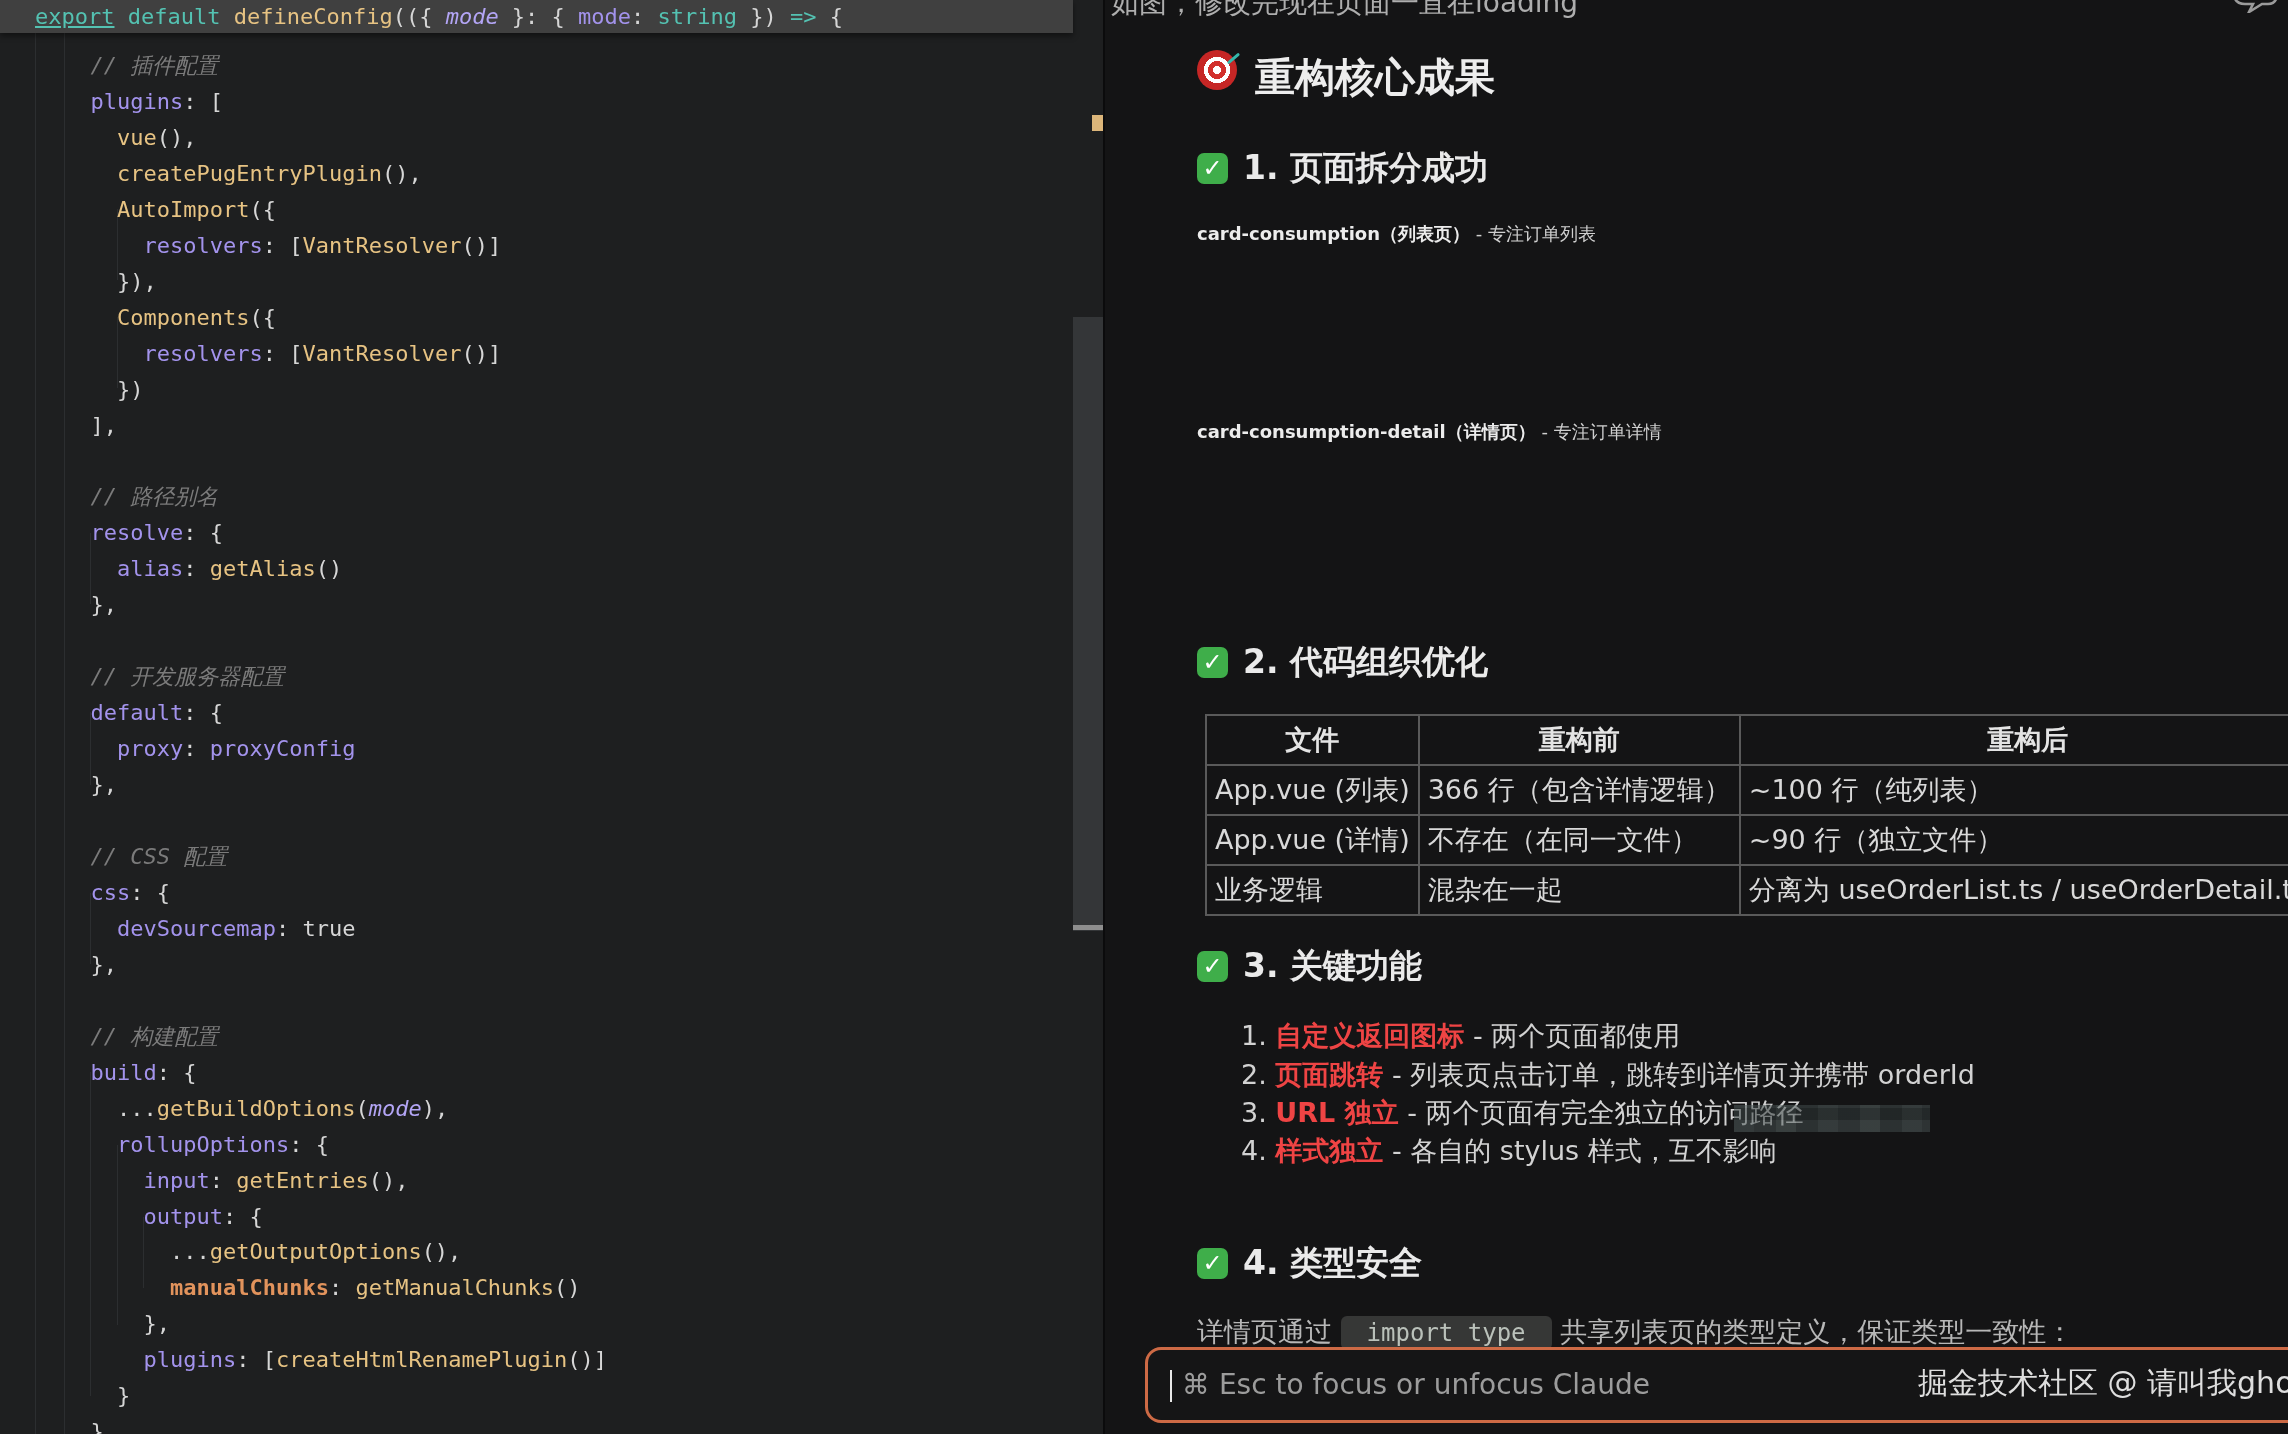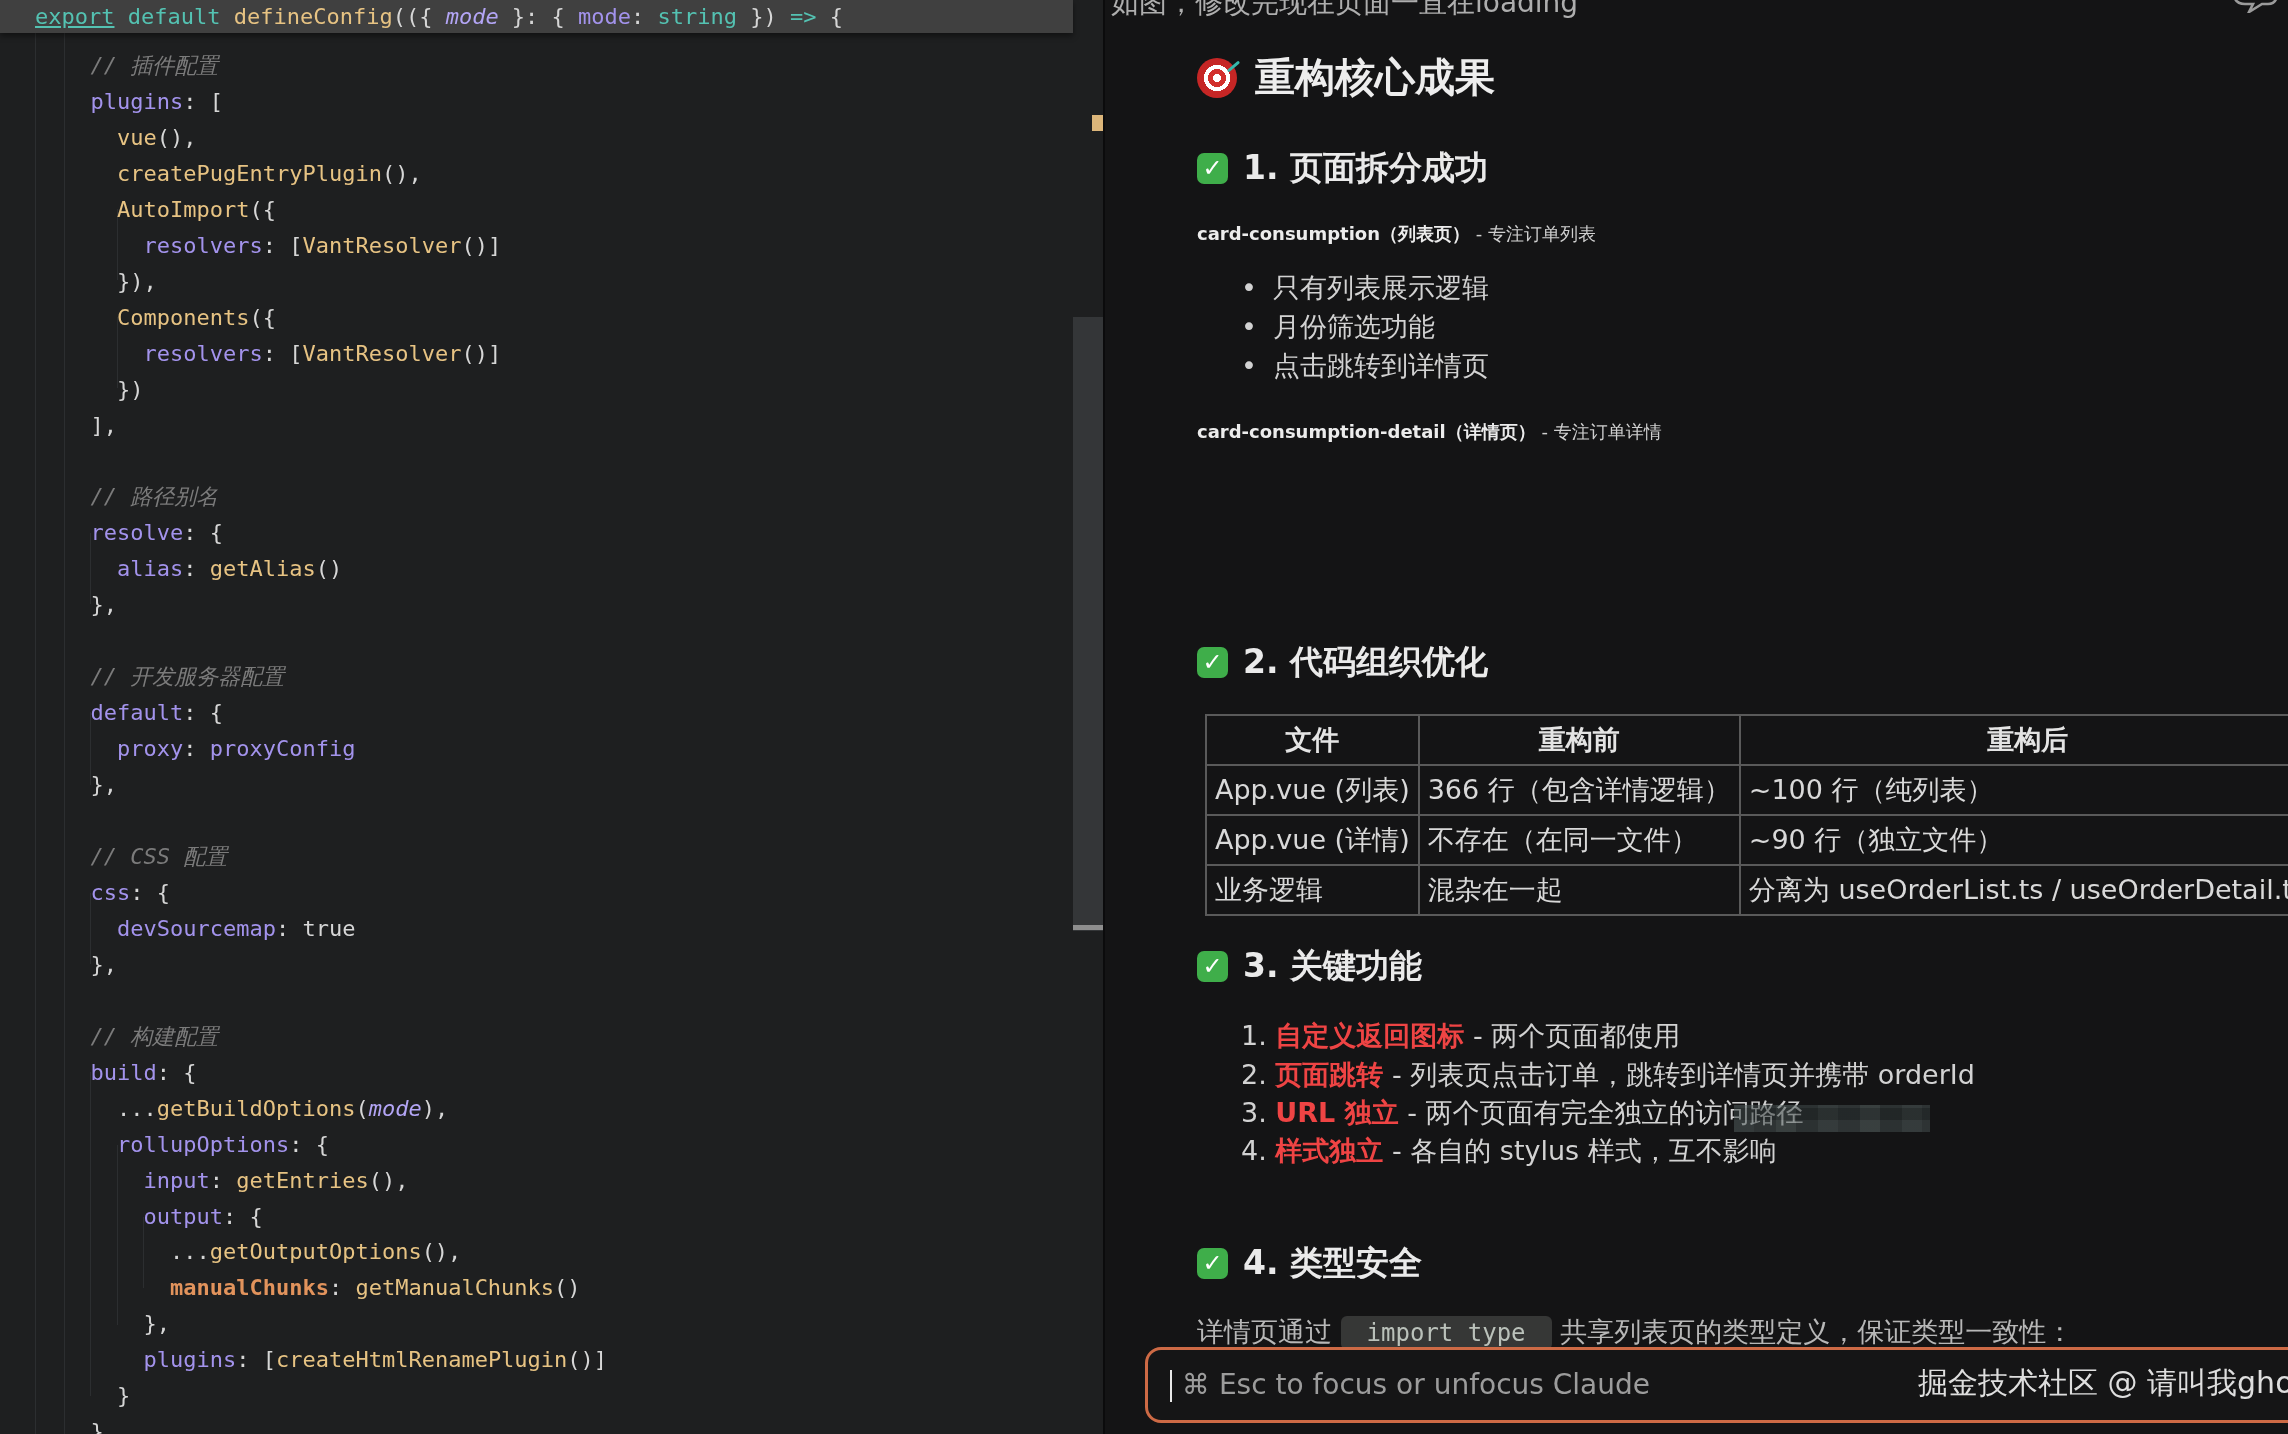--- a/index.html
+++ b/index.html
@@ -26,21 +26,21 @@
   .sb-thumb{position:absolute;left:0;top:317px;width:30px;height:614px;background:#343638;}
   .sb-mark-orange{position:absolute;left:19px;top:115px;width:11px;height:16px;background:var(--marker-orange,#dcb67a);}
   .sb-cursorline{position:absolute;left:0;top:925px;width:30px;height:5px;background:#8e8e8e;}
   .divider{position:absolute;left:1103px;top:0;width:2px;height:1434px;background:#0b0b0c;}
 
   
   .panel{position:absolute;left:1105px;top:0;width:1183px;height:1434px;background:#141415;overflow:hidden;color:#d6d6d6;}
   .topline{position:absolute;left:6px;top:-16px;font-size:28px;color:#aeaeae;white-space:nowrap;}
   .bubble{position:absolute;right:8px;top:-9px;}
 
-  .h1row{position:absolute;left:92px;top:50px;display:flex;align-items:center;gap:18px;}
+  .h1row{position:absolute;left:92px;top:50px;display:flex;gap:18px;}
   .h1row .txt{font-size:40px;font-weight:bold;color:#ededed;}
   .target{position:relative;width:40px;height:40px;border-radius:50%;flex:none;
     background:radial-gradient(circle at 50% 50%, #ffffff 0 4px, #d2302c 4px 9px, #ffffff 9px 13px, #c62625 13px 20px);}
   .target::after{content:"";position:absolute;width:15px;height:3px;background:#35b8ac;
     top:7px;right:-4px;transform:rotate(-40deg);border-radius:2px;}
 
   .h2row{position:absolute;left:92px;display:flex;align-items:center;gap:15px;height:44px;}
   .h2row .txt{font-size:33px;font-weight:bold;color:#eaeaea;}
   .check{width:31px;height:31px;background:var(--check-green,#3fae4a);border-radius:7px;flex:none;
          display:flex;align-items:center;justify-content:center;
@@ -167,25 +167,20 @@
 
     <div class="h2row" style="top:146px;">
       <span class="check">✓</span>
       <span class="txt">1. 页面拆分成功</span>
     </div>
 
     <div class="lead" style="top:222px;">
       <b>card-consumption（列表页）</b><span> - 专注订单列表</span>
     </div>
 
-    <ul class="blist" id="ul1" style="top:268px;">
-        <li>只有列表展示逻辑</li>
-        <li>月份筛选功能</li>
-        <li>点击跳转到详情页</li>
-      </ul>
 
     <div class="lead" style="top:420px;">
       <b>card-consumption-detail（详情页）</b><span> - 专注订单详情</span>
     </div>
 
 
     <div class="h2row" style="top:640px;">
       <span class="check">✓</span>
       <span class="txt">2. 代码组织优化</span>
     </div>

